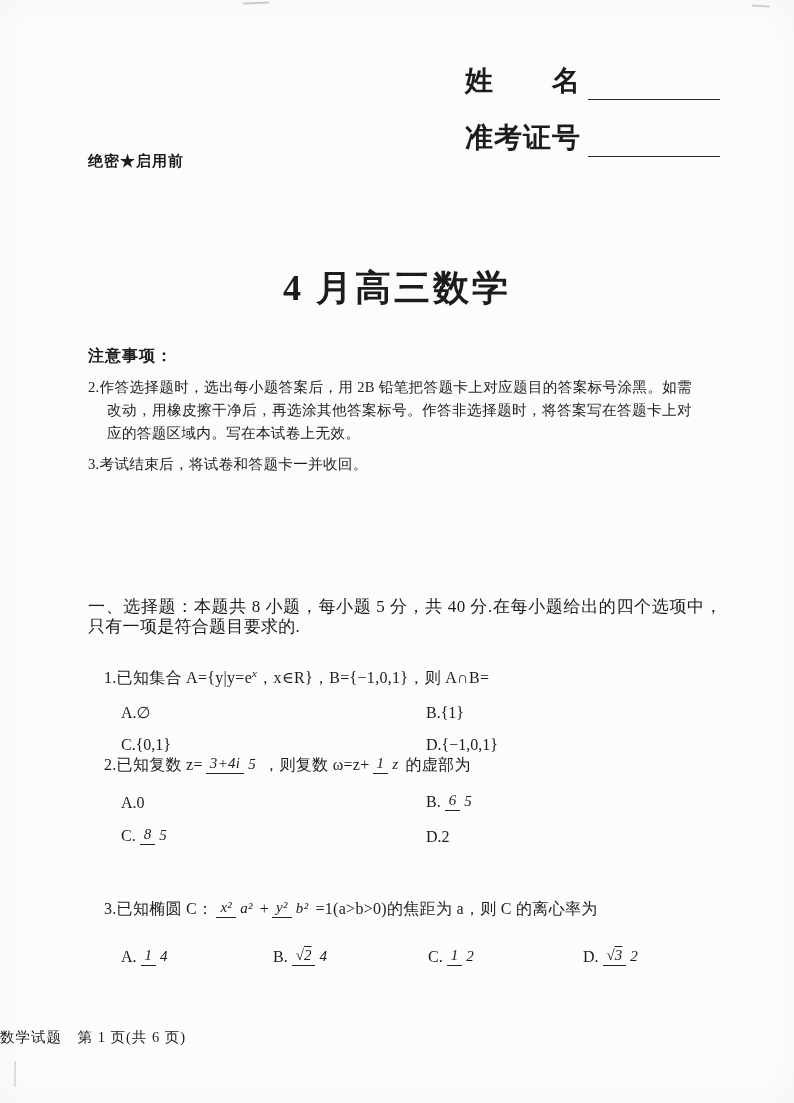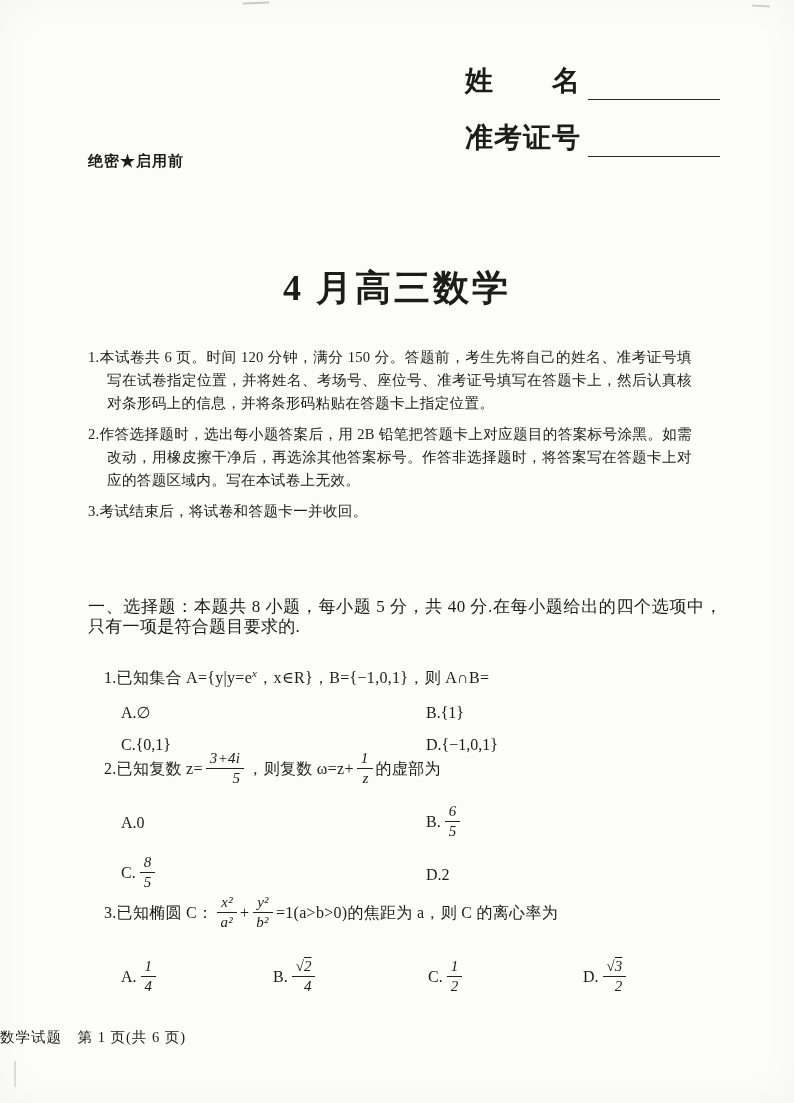--- a/index.html
+++ b/index.html
@@ -45,21 +45,21 @@
 
   .options{display:grid;padding-left:17px;margin-top:12px;align-items:center;}
   .grid-2{grid-template-columns:305px 1fr;row-gap:14px;}
   .q2 .options{margin-top:15px;}
   .grid-4{grid-template-columns:152px 155px 155px 1fr;}
   .q3 .options{margin-top:26px;}
   .option{white-space:nowrap;}
   .opt-label{margin-right:1px;}
 
   
-  .frac{display:inline-flex;flex-direction:column;align-items:flex-end;justify-content:center;
+  .frac{display:inline-flex;flex-direction:row;align-items:center;justify-content:center;
         vertical-align:middle;margin:0 3px;font-style:italic;line-height:1.15;
         font-size:15px;position:relative;top:-2px;}
   .frac .num{padding:0 4px 1px;border-bottom:1.3px solid #222;}
   .frac .den{padding:1px 4px 0;}
   .sqrt-rad{text-decoration:overline;}
 
   .footer{position:absolute;top:1028px;left:0;width:100%;
           font-weight:normal;font-size:14.5px;letter-spacing:1px;}
 </style>
 </head>
@@ -80,21 +80,21 @@
       <span class="fill-label">准考证号</span>
       <span class="fill-line"></span>
     </div>
   </div>
 
   <div class="secrecy">绝密★启用前</div>
 
   <div class="title">4 月高三数学</div>
 
   <div class="notes">
-    <div class="note-item">1.本试卷共 6 页。时间 120 分钟，满分 150 分。答题前，考生先将自己的姓名、准考证号填写在试卷指定位置，并将姓名、考场号、座位号、准考证号填写在答题卡上，然后认真核对条形码上的信息，并将条形码粘贴在答题卡上指定位置。</div>
+    <div class="notes-heading">注意事项：</div>
     <div class="note-item">2.作答选择题时，选出每小题答案后，用 2B 铅笔把答题卡上对应题目的答案标号涂黑。如需改动，用橡皮擦干净后，再选涂其他答案标号。作答非选择题时，将答案写在答题卡上对应的答题区域内。写在本试卷上无效。</div>
     <div class="note-item">3.考试结束后，将试卷和答题卡一并收回。</div>
   </div>
 
   <div class="section-heading">一、选择题：本题共 8 小题，每小题 5 分，共 40 分.在每小题给出的四个选项中，只有一项是符合题目要求的.</div>
 
   <div class="question q1">
     <div class="stem"><span>1.已知集合 A={y|y=e</span><sup>x</sup><span>，x∈R}，B={−1,0,1}，则 A∩B=</span></div>
     <div class="options grid-2">
       <div class="option">A.∅</div>

